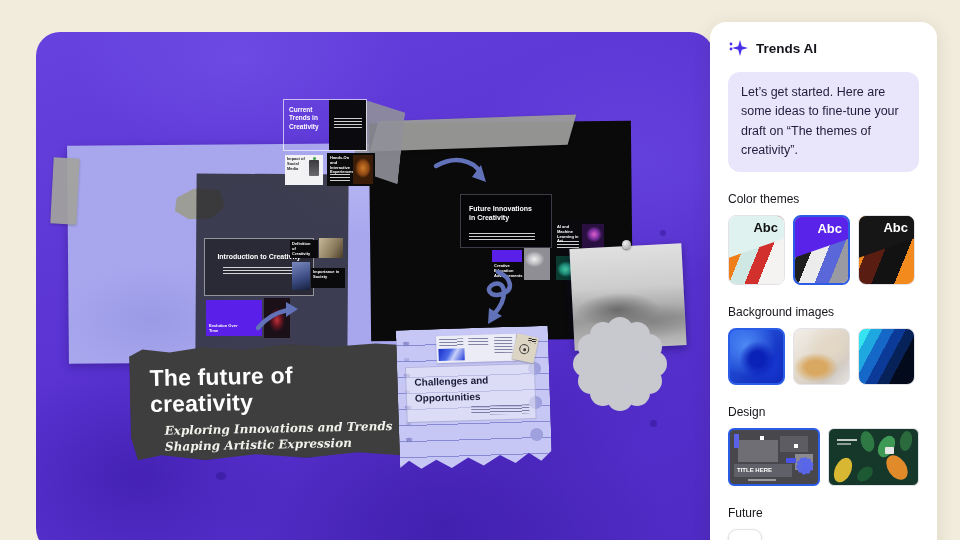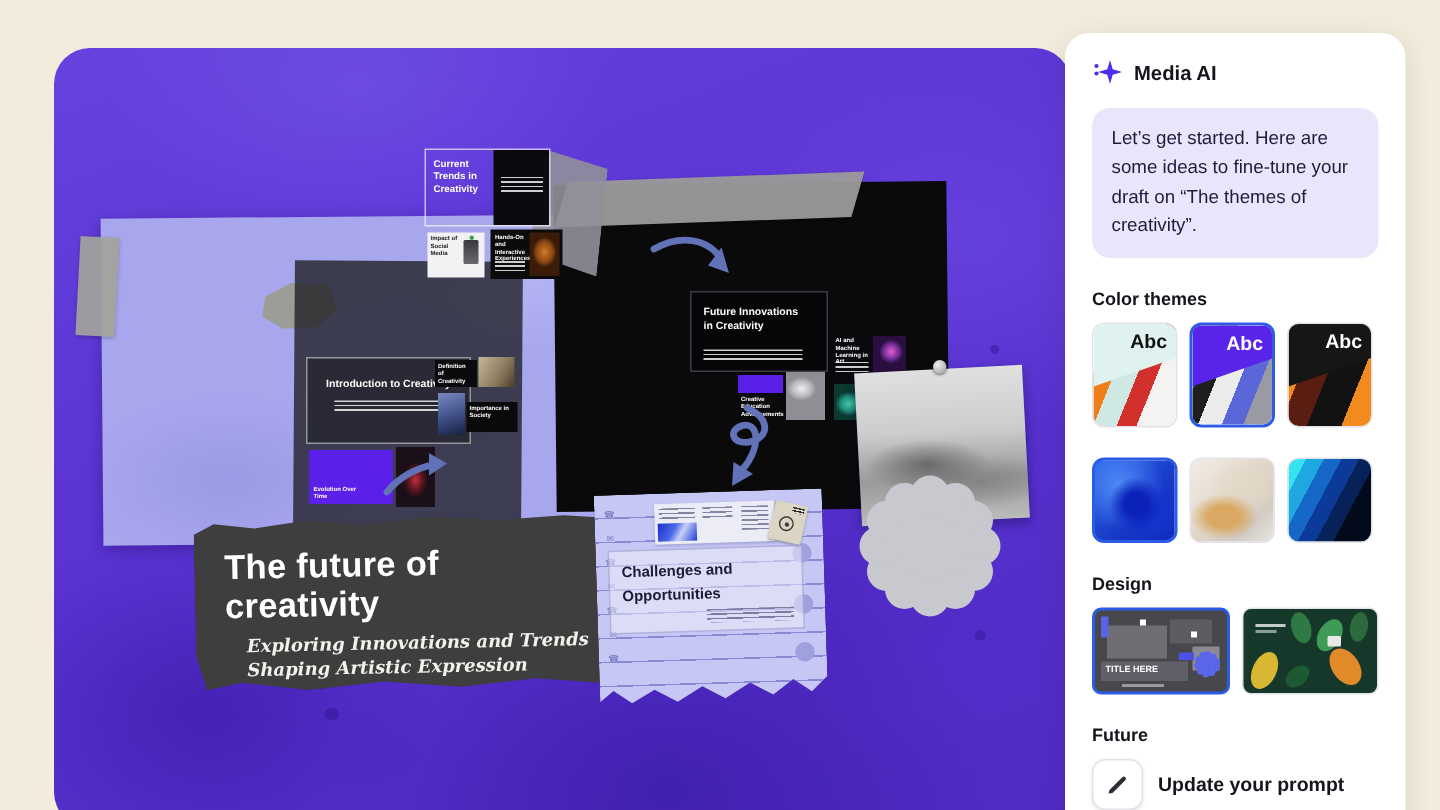--- a/index.html
+++ b/index.html
@@ -146,21 +146,21 @@
 
   .arrows-svg { position:absolute; inset:0; pointer-events:none; }
 
   
   .sidebar { position:absolute; left:710px; top:22px; width:227px; height:540px;
     background:#ffffff; border-radius:16px; box-shadow:0 4px 18px rgba(60,50,20,.12);
     padding:16px 18px; }
   .sb-header { display:flex; align-items:center; gap:8px; margin-bottom:14px; }
   .sb-header .ttl { font-size:13.5px; font-weight:bold; color:#15151c; }
   .sb-bubble { background:#e9e6fb; border-radius:12px; padding:11px 13px; font-size:12.5px; line-height:1.55; color:#211c3c; margin-bottom:20px; }
-  .sb-label { font-size:12px; font-weight:bold; color:#15151c; margin-bottom:9px; }
+  .sb-label { font-size:12px; font-weight:normal; color:#15151c; margin-bottom:9px; }
   .sb-row { display:flex; gap:8px; margin-bottom:20px; }
 
   .swatch { position:relative; width:57px; height:70px; border-radius:8px; overflow:hidden; border:1px solid #e2e2e8; cursor:pointer; }
   .swatch.selected { border:2px solid #2b5ce6; }
   .swatch .stripes { position:absolute; inset:0; }
   .swatch .head { position:absolute; inset:0; clip-path:polygon(0 0,100% 0,100% 34%,0 62%); }
   .swatch .abc { position:absolute; top:4px; right:6px; font-size:13px; font-weight:bold; }
   .sw1 .stripes { background:linear-gradient(112deg,#ffffff 0 16%,#ef7d1a 16% 33%,#cfe8e3 33% 52%,#d2302c 52% 68%,#f4f3f1 68% 100%); }
   .sw1 .head { background:#dff2ef; } .sw1 .abc { color:#111; }
   .sw2 .stripes { background:linear-gradient(112deg,#6b6b6b 0 22%,#1e1e1e 22% 38%,#ececec 38% 58%,#5a67d8 58% 76%,#9a9aa2 76% 100%); }
@@ -340,21 +340,21 @@
 
 <div class="sidebar">
   <div class="sb-header">
     <svg width="20" height="20" viewBox="0 0 20 20">
       <g fill="#4a2fe8">
         <circle cx="3" cy="6" r="1.4"></circle>
         <circle cx="3" cy="11" r="1.4"></circle>
         <path d="M12 2 L13.8 8.2 L20 10 L13.8 11.8 L12 18 L10.2 11.8 L4 10 L10.2 8.2 Z"></path>
       </g>
     </svg>
-    <span class="ttl">Media AI</span>
+    <span class="ttl">Trends AI</span>
   </div>
 
   <div class="sb-bubble">Let’s get started. Here are some ideas to fine-tune your draft on “The themes of creativity”.</div>
 
   <div class="sb-label">Color themes</div>
   <div class="sb-row">
     <div class="swatch sw1">
       <div class="stripes"></div>
       <div class="head"></div>
       <div class="abc">Abc</div>
@@ -364,20 +364,21 @@
       <div class="head"></div>
       <div class="abc">Abc</div>
     </div>
     <div class="swatch sw3">
       <div class="stripes"></div>
       <div class="head"></div>
       <div class="abc">Abc</div>
     </div>
   </div>
 
+  <div class="sb-label">Background images</div>
   <div class="sb-row">
     <div class="bg-thumb bg1 selected"></div>
     <div class="bg-thumb bg2"></div>
     <div class="bg-thumb bg3"></div>
   </div>
 
   <div class="sb-label">Design</div>
   <div class="sb-row">
     <div class="design-thumb d1 selected">
       <div class="r1"></div>

